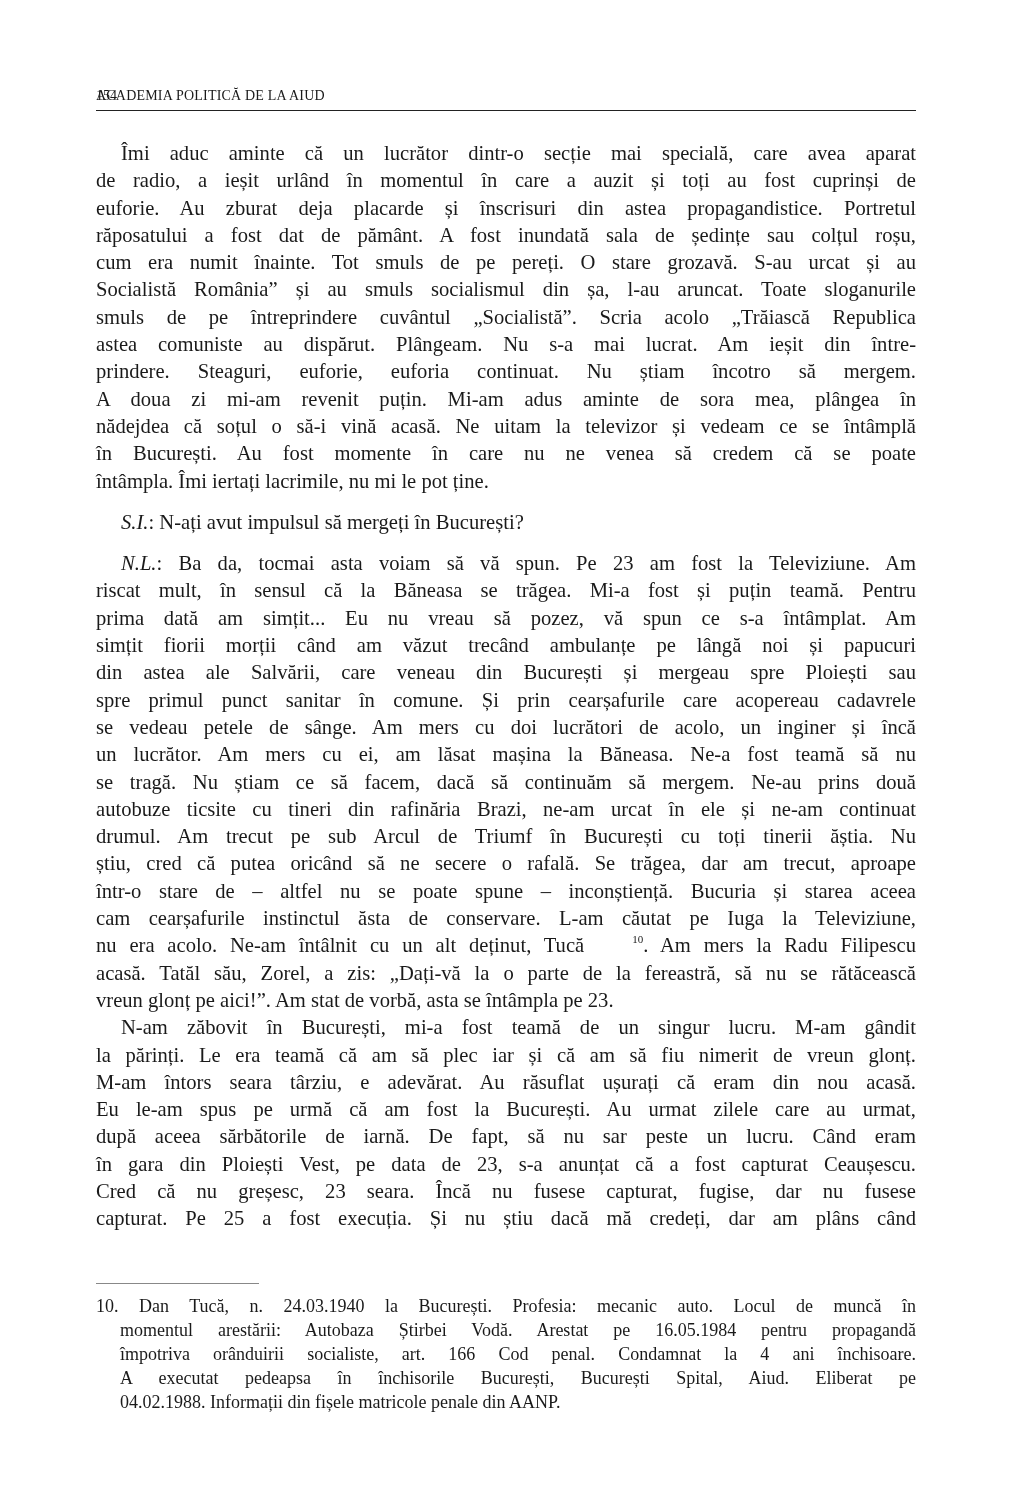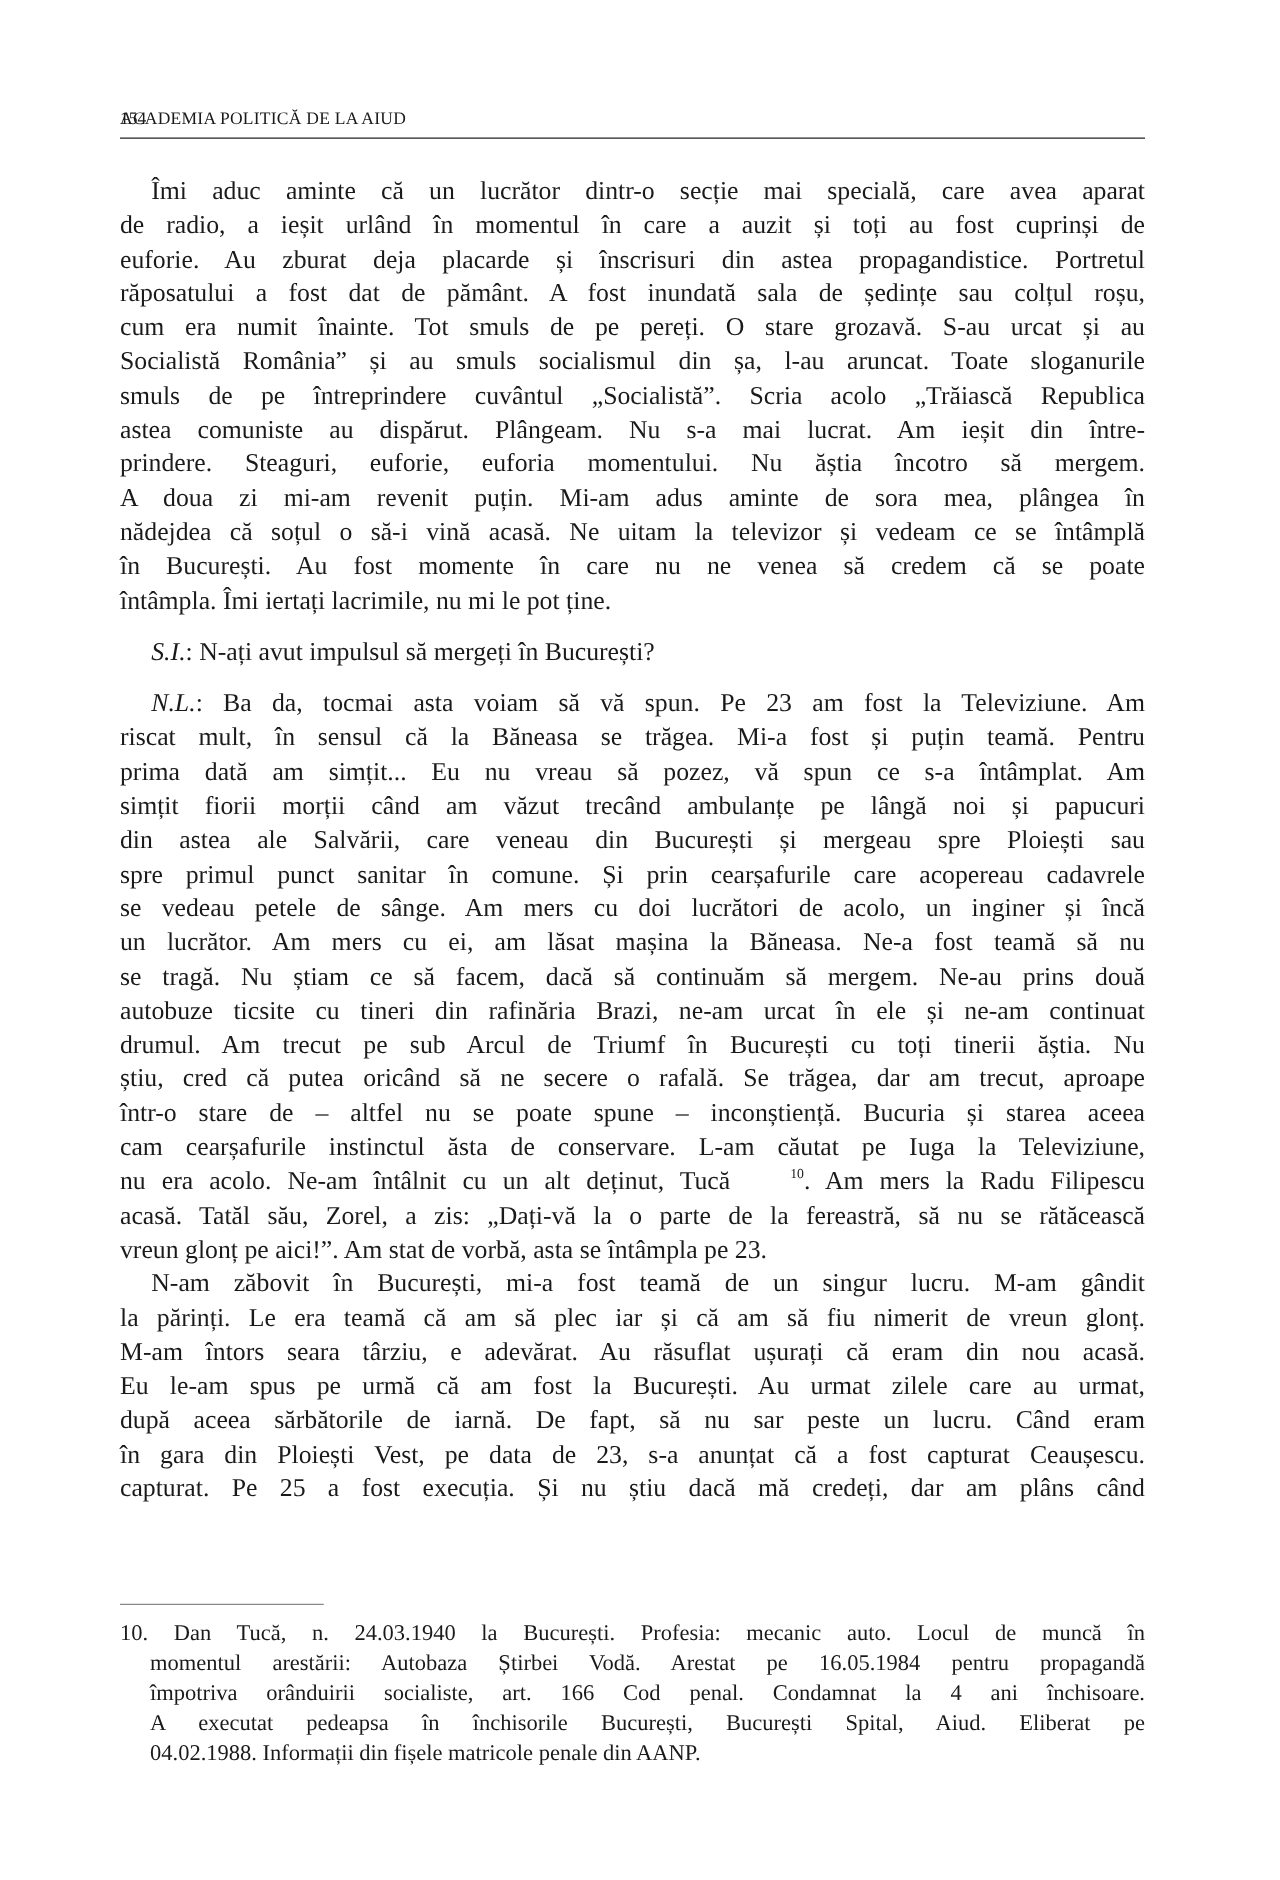--- a/index.html
+++ b/index.html
@@ -39,21 +39,21 @@
 
     <div class="para">
       <div class="line indent">Îmi aduc aminte că un lucrător dintr-o secție mai specială, care avea aparat</div>
       <div class="line">de radio, a ieșit urlând în momentul în care a auzit și toți au fost cuprinși de</div>
       <div class="line">euforie. Au zburat deja placarde și înscrisuri din astea propagandistice. Portretul</div>
       <div class="line">răposatului a fost dat de pământ. A fost inundată sala de ședințe sau colțul roșu,</div>
       <div class="line">cum era numit înainte. Tot smuls de pe pereți. O stare grozavă. S-au urcat și au</div>
       <div class="line">Socialistă România” și au smuls socialismul din șa, l-au aruncat. Toate sloganurile</div>
       <div class="line">smuls de pe întreprindere cuvântul „Socialistă”. Scria acolo „Trăiască Republica</div>
       <div class="line">astea comuniste au dispărut. Plângeam. Nu s-a mai lucrat. Am ieșit din între-</div>
-      <div class="line">prindere. Steaguri, euforie, euforia momentului. Nu ăștia încotro să mergem.</div>
+      <div class="line">prindere. Steaguri, euforie, euforia continuat. Nu știam încotro să mergem.</div>
       <div class="line">A doua zi mi-am revenit puțin. Mi-am adus aminte de sora mea, plângea în</div>
       <div class="line">nădejdea că soțul o să-i vină acasă. Ne uitam la televizor și vedeam ce se întâmplă</div>
       <div class="line">în București. Au fost momente în care nu ne venea să credem că se poate</div>
       <div class="line last">întâmpla. Îmi iertați lacrimile, nu mi le pot ține.</div>
     </div>
 
     <div class="gap"></div>
 
     <div class="para">
       <div class="line indent last"><i>S.I.</i><span>: N-ați avut impulsul să mergeți în București?</span></div>
@@ -81,20 +81,21 @@
       <div class="line last">vreun glonț pe aici!”. Am stat de vorbă, asta se întâmpla pe 23.</div>
     </div>
 
     <div class="para">
       <div class="line indent">N-am zăbovit în București, mi-a fost teamă de un singur lucru. M-am gândit</div>
       <div class="line">la părinți. Le era teamă că am să plec iar și că am să fiu nimerit de vreun glonț.</div>
       <div class="line">M-am întors seara târziu, e adevărat. Au răsuflat ușurați că eram din nou acasă.</div>
       <div class="line">Eu le-am spus pe urmă că am fost la București. Au urmat zilele care au urmat,</div>
       <div class="line">după aceea sărbătorile de iarnă. De fapt, să nu sar peste un lucru. Când eram</div>
       <div class="line">în gara din Ploiești Vest, pe data de 23, s-a anunțat că a fost capturat Ceaușescu.</div>
+      <div class="line">Cred că nu greșesc, 23 seara. Încă nu fusese capturat, fugise, dar nu fusese</div>
       <div class="line">capturat. Pe 25 a fost execuția. Și nu știu dacă mă credeți, dar am plâns când</div>
     </div>
   </div>
 
   <div class="fn-rule"></div>
 
   <div class="footnotes">
     <div class="fn-line"><span class="fn-num">10.</span> <span>Dan Tucă, n. 24.03.1940 la București. Profesia: mecanic auto. Locul de muncă în</span></div>
     <div class="fn-line cont">momentul arestării: Autobaza Știrbei Vodă. Arestat pe 16.05.1984 pentru propagandă</div>
     <div class="fn-line cont">împotriva orânduirii socialiste, art. 166 Cod penal. Condamnat la 4 ani închisoare.</div>

